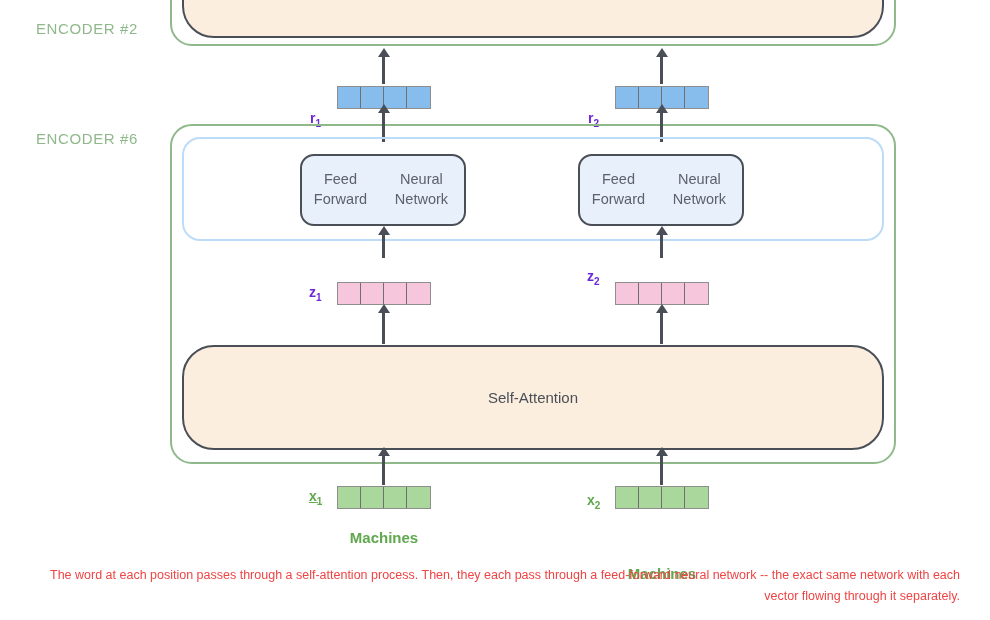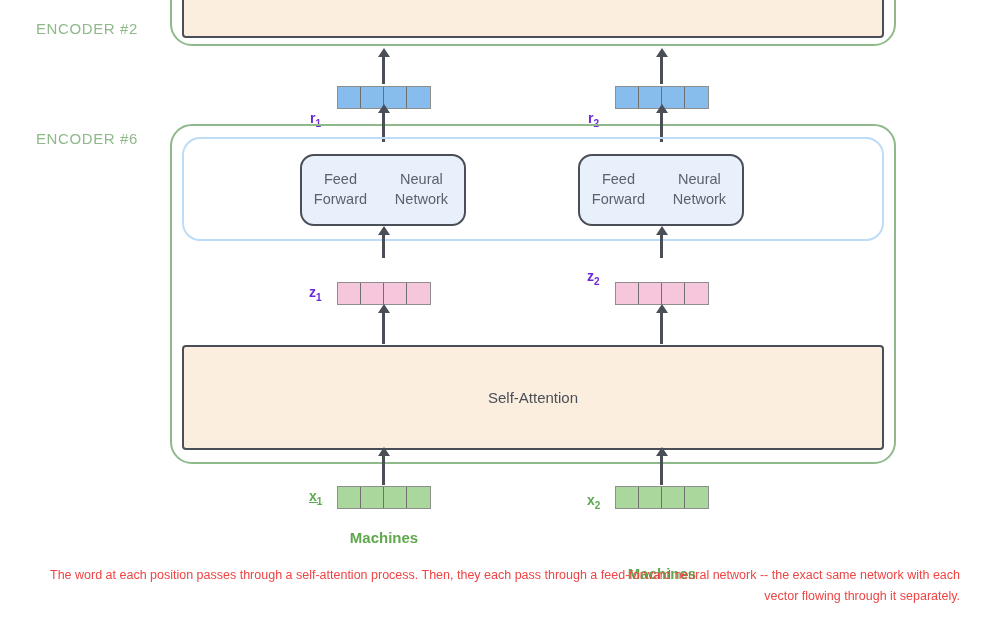--- a/index.html
+++ b/index.html
@@ -49,21 +49,21 @@
     white-space: nowrap;
   }
   #encoder2-label { left: 36px; top: 20px; }
   #encoder1-label { left: 36px; top: 130px; }
 
   
   .self-attention {
     position: absolute;
     background: #fbeede;
     border: 2.5px solid #4a4f57;
-    border-radius: 4px;
+    border-radius: 32px;
     box-sizing: border-box;
     display: flex;
     align-items: center;
     justify-content: center;
     color: #4a4f57;
     font-size: 15px;
   }
   #self-attention-2 {
     left: 182px;
     top: -62px;

